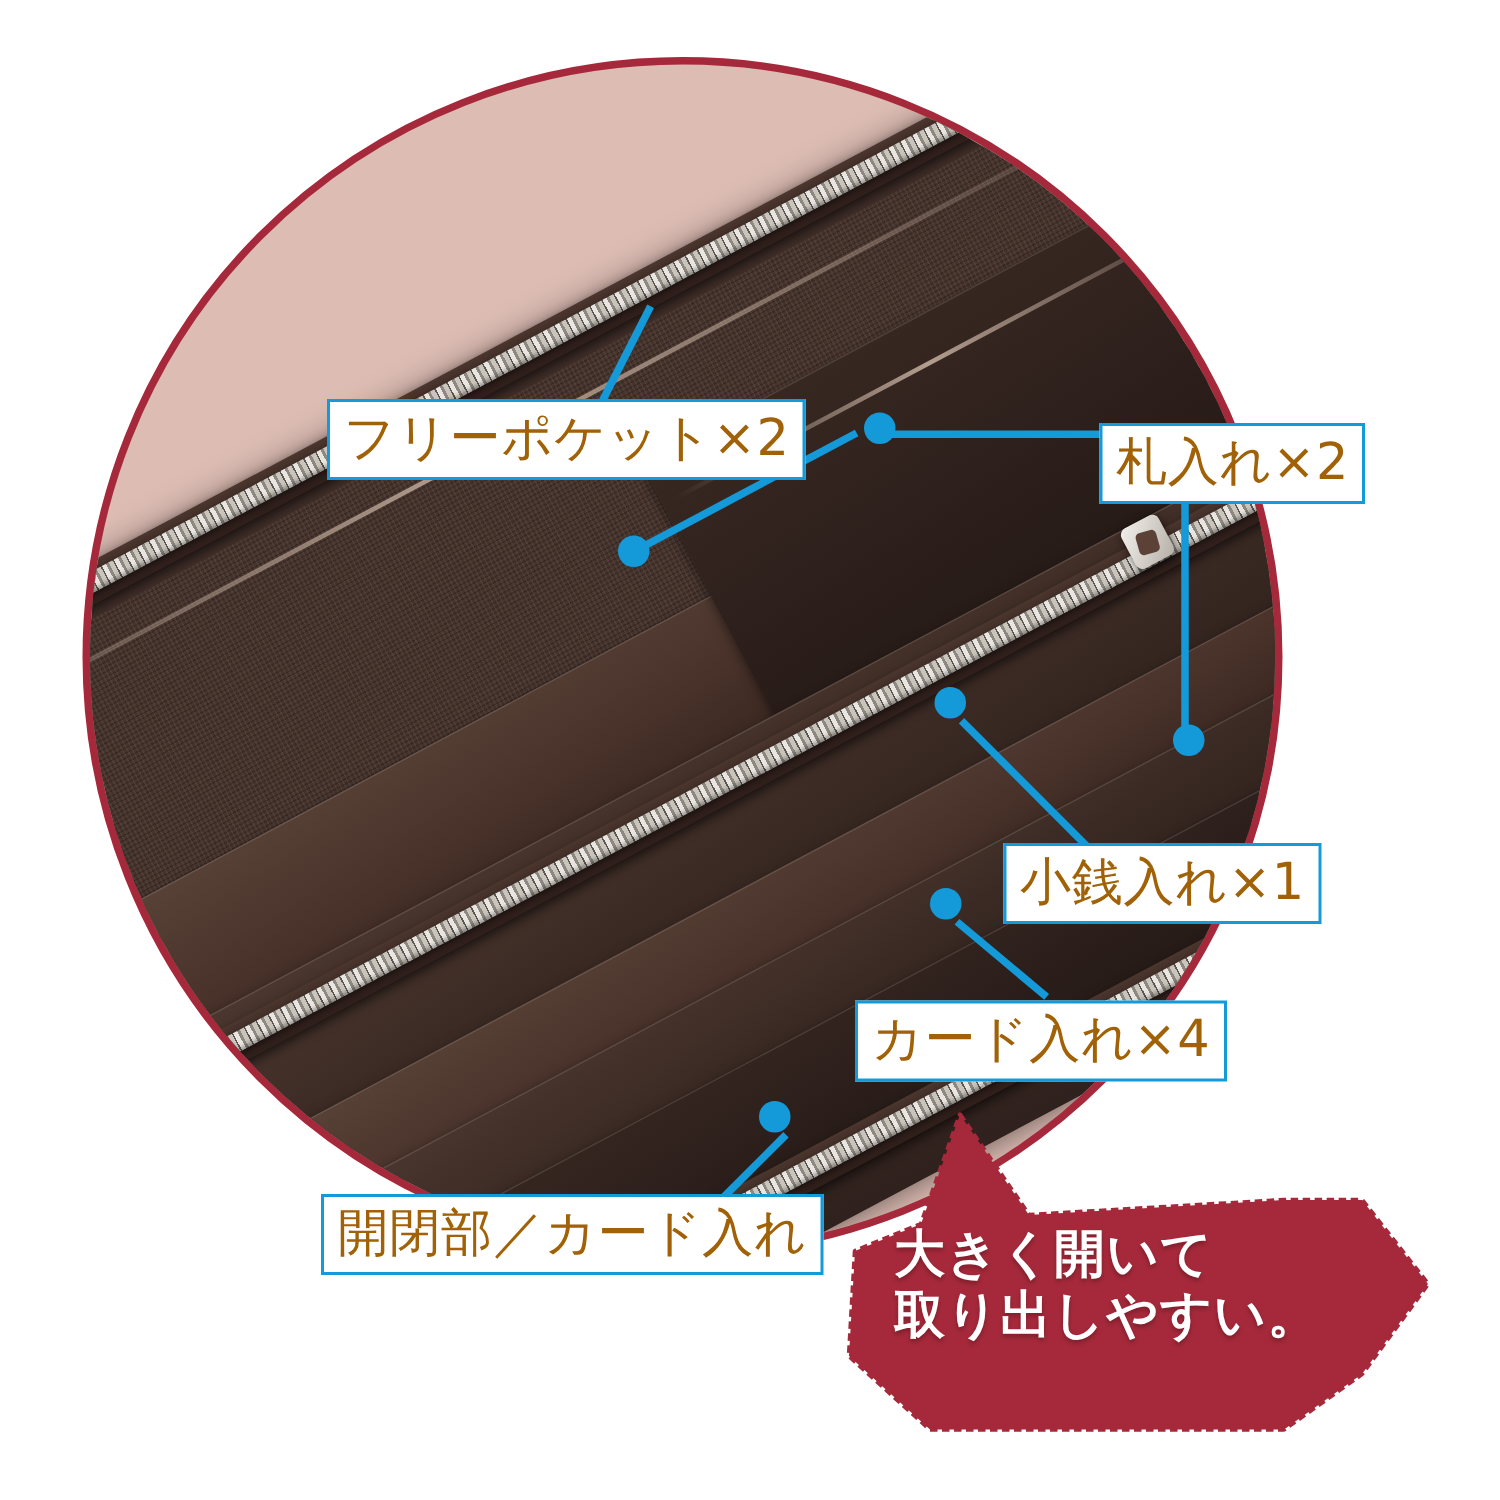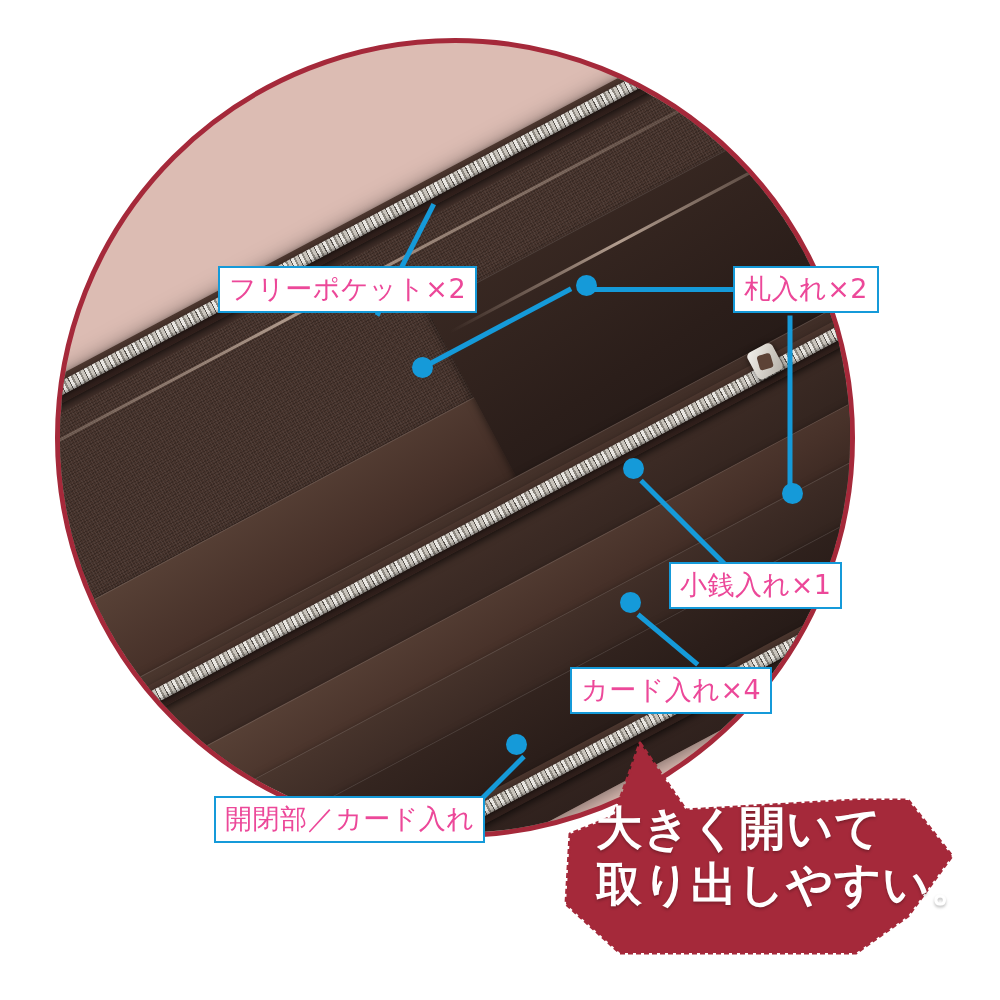--- a/index.html
+++ b/index.html
@@ -114,22 +114,22 @@
     background: #5c4236;
     border-radius: 3px;
     transform: rotate(12deg);
   }
 
   
   .callout {
     position: absolute;
     background: #ffffff;
     border: 2.5px solid #159ad9;
-    color: #ec4899;
-    font-size: 27px;
+    color: #a16207;
+    font-size: 34px;
     line-height: 1;
     letter-spacing: .5px;
     padding: 7px 9px 9px 9px;
     white-space: nowrap;
     font-weight: 400;
     font-family: "DejaVu Sans", "Liberation Sans", sans-serif;
   }
   .lead-dot {
     position: absolute;
     width: 21px;
@@ -149,28 +149,28 @@
     position: absolute;
     left: 556px;
     top: 738px;
     width: 404px;
     height: 222px;
   }
   .banner svg { display: block; width: 100%; height: 100%; }
   .banner-text {
     position: absolute;
     left: 40px;
-    top: 66px;
+    top: 78px;
     color: #ffffff;
-    font-size: 46px;
+    font-size: 34px;
     font-weight: bold;
     line-height: 1.22;
     letter-spacing: 1px;
     text-shadow: 0 2px 3px rgba(0,0,0,.25);
-    font-family: Liberation Mono, monospace;
+    font-family: Liberation Sans, sans-serif;
   }
   .banner-text div { white-space: nowrap; }
 </style>
 </head>
 <body>
 
 <div id="stage">
 
   <div class="photo-circle">
     <div class="photo-inner">
@@ -221,21 +221,21 @@
   <div class="lead-dot" style="left:623px; top:458px;"></div>
 
   <div class="lead-line" style="left:638px; top:612px; width:78px; transform:rotate(40deg);"></div>
   <div class="lead-dot" style="left:620px; top:592px;"></div>
 
   <div class="lead-line" style="left:524px; top:754px; width:70px; transform:rotate(135deg);"></div>
   <div class="lead-dot" style="left:506px; top:734px;"></div>
 
   <div class="callout" style="left:218px; top:266px;">フリーポケット×2</div>
 
-  <div class="callout" style="left:733px; top:266px;">札入れ×2</div>
+  <div class="callout" style="left:733px; top:282px;">札入れ×2</div>
 
   <div class="callout" style="left:669px; top:562px;">小銭入れ×1</div>
 
   <div class="callout" style="left:570px; top:667px;">カード入れ×4</div>
 
   <div class="callout" style="left:214px; top:796px;">開閉部／カード入れ</div>
 
   <div class="banner">
     <svg viewBox="0 0 404 222" xmlns="http://www.w3.org/2000/svg">
       <path d="M 84 5

